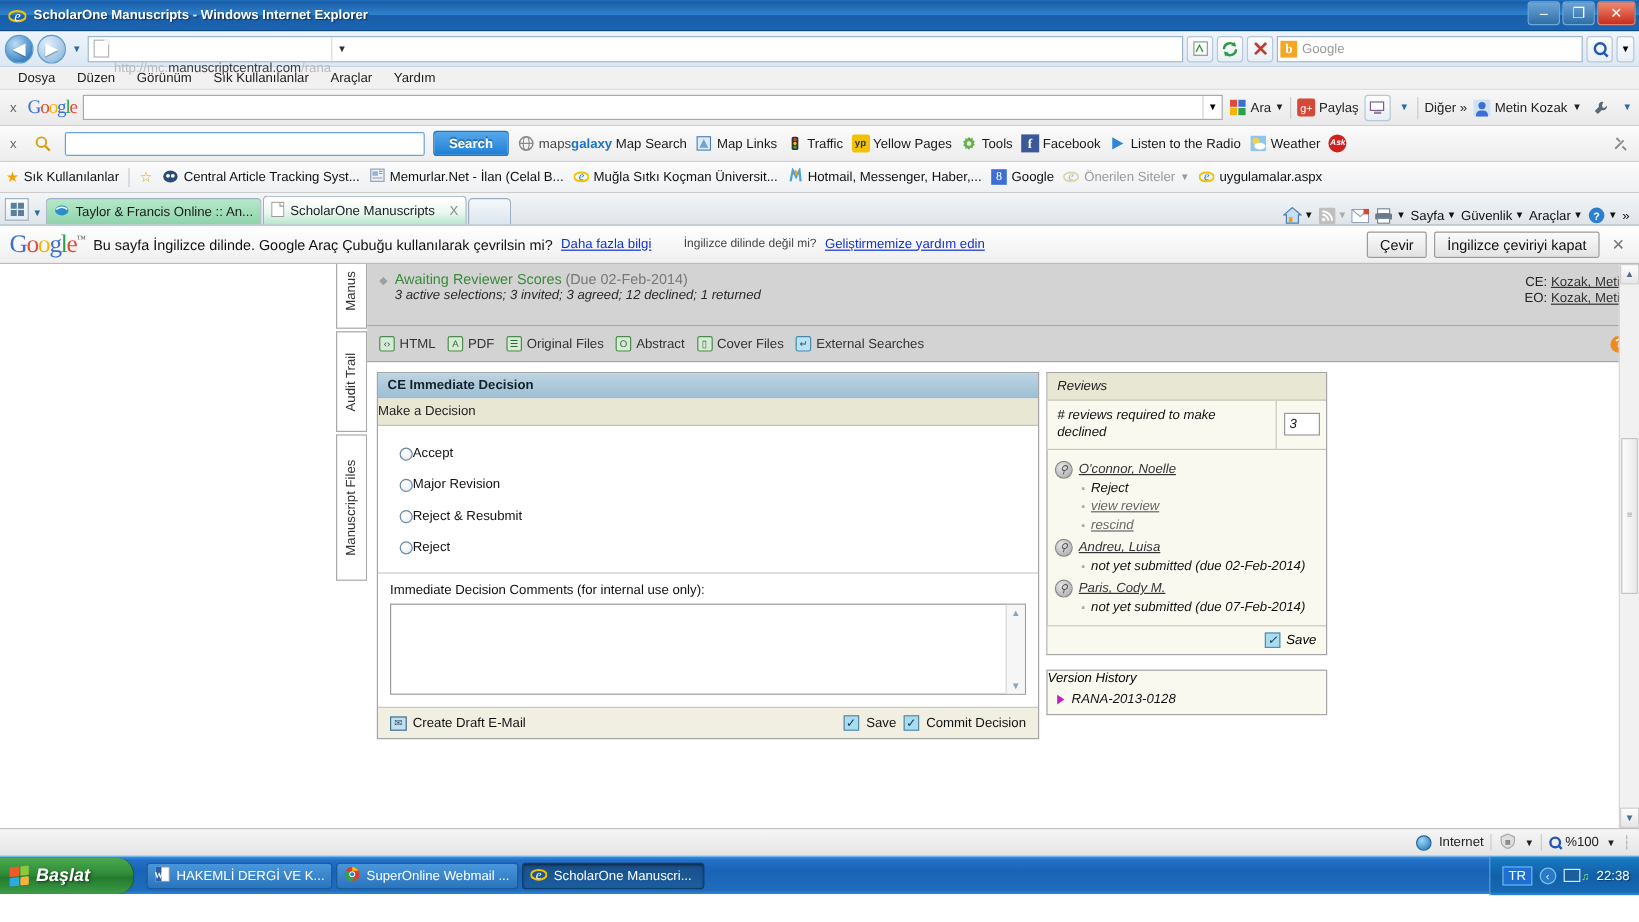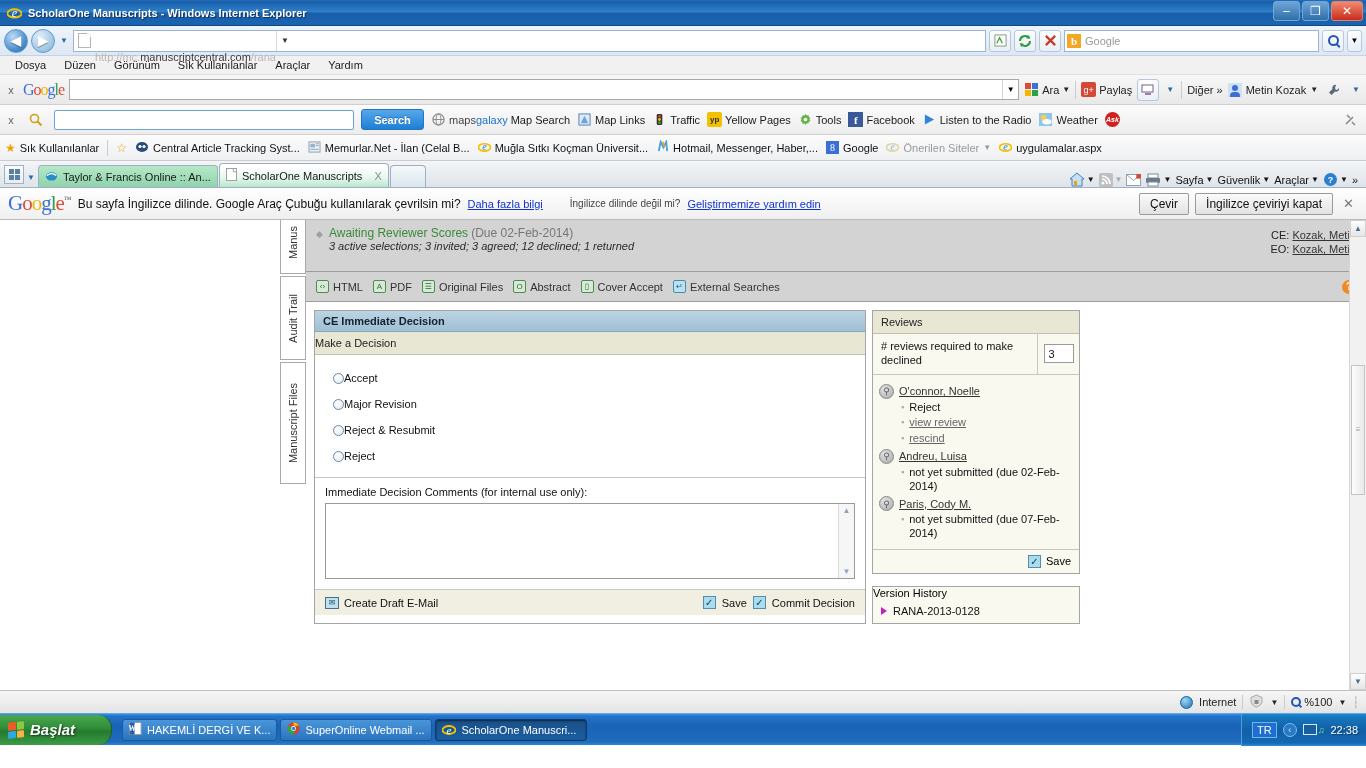--- a/index.html
+++ b/index.html
@@ -204,21 +204,21 @@
   .fileitem{display:flex;align-items:center;gap:4px;white-space:nowrap;}
   .fico{
     width:13px;height:13px;border:1px solid #4e8b4e;background:#d7ead7;border-radius:2px;
     display:flex;align-items:center;justify-content:center;font-size:8px;color:#2f6b2f;flex:none;
   }
   .helpico{margin-left:auto;width:14px;height:14px;border-radius:50%;background:#ef8b22;color:#fff;
     display:flex;align-items:center;justify-content:center;font-size:10px;font-weight:bold;}
 
   .panels{display:flex;gap:6px;padding:8px 6px 0 8px;background:#fff;}
   .leftpanel{width:552px;flex:none;border:1px solid #a5a5a5;background:#fff;}
-  .rightcol{width:208px;flex:none;}
+  .rightcol{width:234px;flex:none;font-style:italic;}
 
   .panel-title{
     background:linear-gradient(to bottom,#bcd4e2,#9fbfd4);
     border-bottom:1px solid #8aa8bd;
     padding:4px 8px;font-size:11px;font-weight:bold;color:#14222c;
   }
   .panel-sub{
     background:#e8e7d4;border-bottom:1px solid #c2c1ad;padding:5px 0;font-size:11px;color:#222;
   }
   .radios{padding:10px 0 8px 18px;background:#fff;}
@@ -461,21 +461,21 @@
   <div class="ask-input"></div>
   <div class="ask-search">Search</div>
   <div class="aitem">
     <span class="gsq">
         <svg width="13" height="13" viewBox="0 0 14 14">
           <circle cx="7" cy="7" r="6" fill="none" stroke="#888" stroke-width="1.3"></circle>
           <ellipse cx="7" cy="7" rx="2.6" ry="6" fill="none" stroke="#888" stroke-width="1"></ellipse>
           <path d="M1.2 7h11.6" stroke="#888" stroke-width="1"></path>
         </svg>
       </span>
-    <span style="font-family:'Liberation Sans',sans-serif;"><span style="color:#444;">maps</span><span style="color:#1a73c8;font-weight:normal;">galaxy</span></span>
+    <span style="font-family:'Liberation Sans',sans-serif;"><span style="color:#444;">maps</span><span style="color:#1a73c8;font-weight:bold;">galaxy</span></span>
     <span>Map Search</span>
   </div>
   <div class="aitem">
     <span class="gsq">
         <svg width="13" height="13" viewBox="0 0 14 14">
           <rect x="1" y="1" width="12" height="12" fill="#dfeaf7" stroke="#4a7fb5"></rect>
           <path d="M3 11 L7 3 L11 11z" fill="#6fa3d8"></path>
         </svg>
       </span>
     <span>Map Links</span>
@@ -736,21 +736,21 @@
         <div class="fileitem">
           <span class="fico">☰</span>
           <span>Original Files</span>
         </div>
         <div class="fileitem">
           <span class="fico">O</span>
           <span>Abstract</span>
         </div>
         <div class="fileitem">
           <span class="fico">▯</span>
-          <span>Cover Accept</span>
+          <span>Cover Files</span>
         </div>
         <div class="fileitem">
           <span class="fico" style="background:#b9e3f2;border-color:#4a8ba8;color:#2a5f78;">↵</span>
           <span>External Searches</span>
         </div>
         <div class="helpico">?</div>
       </div>
 
       <div class="panels">
 

